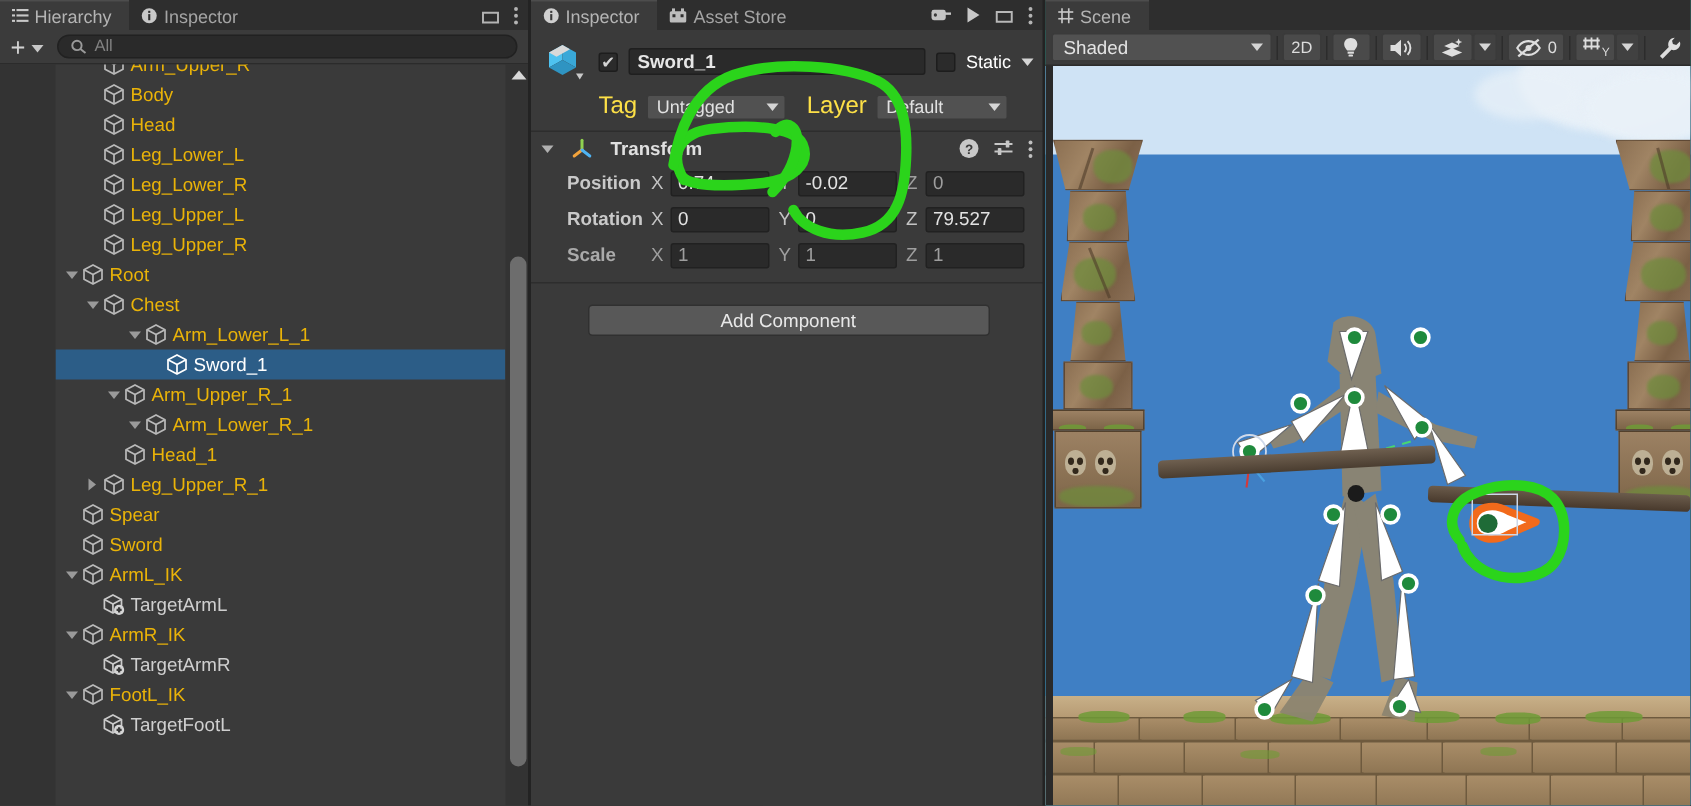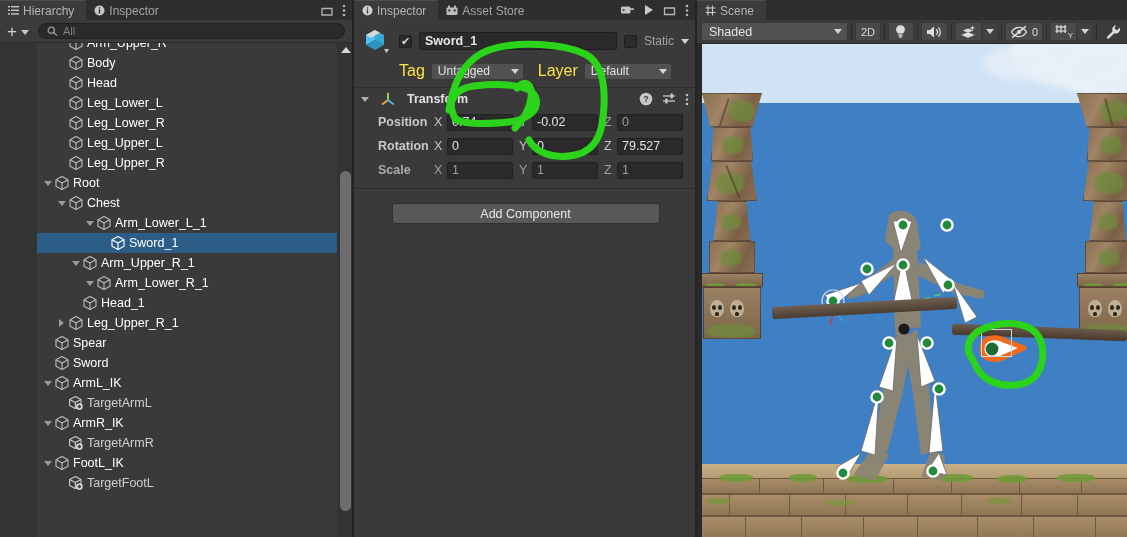--- a/index.html
+++ b/index.html
@@ -40,21 +40,21 @@
     margin-left: 6px; margin-right: 3px;
   }
   .searchbox .sicon { color: #8d8d8d; font-size: 10px; }
   .searchbox .stxt { color: #818181; font-size: 11px; }
 
   .h-body { position: absolute; top: 43px; left: 0; right: 0; bottom: 0; background: #3a3a3a; }
   .h-gutter { position: absolute; left: 0; top: 0; width: 37px; bottom: 0; background: #333333; }
   .h-list { position: absolute; left: 37px; top: 0; right: 17px; bottom: 0; overflow: hidden; }
   .row {
     height: 20px; display: flex; align-items: center;
-    font-size: 12.5px; color: #ffffff; white-space: nowrap; padding-left: 2px;
+    font-size: 12.5px; color: #eab308; white-space: nowrap; padding-left: 2px;
   }
   .row.sel { background: #2c5d87; color: #ffffff; }
   .row.plain { color: #cfcfcf; }
   .twisty {
     width: 13px; flex: 0 0 13px; display: flex; align-items: center; justify-content: center;
   }
   .twisty i {
     display: block; width: 0; height: 0;
     border-left: 4px solid transparent; border-right: 4px solid transparent;
     border-top: 5px solid #9a9a9a;
@@ -87,21 +87,21 @@
   .prefab-icon { width: 30px; height: 30px; position: relative; flex: 0 0 30px; }
   .chk {
     width: 13px; height: 13px; background: #2b2b2b; border: 1px solid #1d1d1d; border-radius: 2px;
     display: flex; align-items: center; justify-content: center; color: #d5d5d5; font-size: 11px; flex: 0 0 13px;
   }
   .chk.empty { color: transparent; }
   .namefield {
     flex: 1; height: 18px; background: #2a2a2a; border: 1px solid #1f1f1f; border-radius: 2px;
     color: #e6e6e6; font-size: 12.5px; font-weight: bold; display: flex; align-items: center; padding: 0 5px;
   }
-  .statlabel { color: #a3a3a3; font-size: 12px; }
+  .statlabel { color: #ffffff; font-size: 12px; }
   .oh-row2 { display: flex; align-items: center; gap: 6px; margin-top: 6px; padding-left: 37px; }
   .fldlabel { color: #fde047; font-size: 16px; }
   .dropdown {
     height: 17px; background: #515151; border: 1px solid #3a3a3a; border-radius: 2px;
     display: flex; align-items: center; justify-content: space-between;
     padding: 0 4px 0 6px; color: #e2e2e2; font-size: 12px; gap: 10px;
   }
   .dd-ar { width: 0; height: 0; border-left: 4px solid transparent; border-right: 4px solid transparent; border-top: 5px solid #d5d5d5; }
 
   .component { background: #3a3a3a; }

